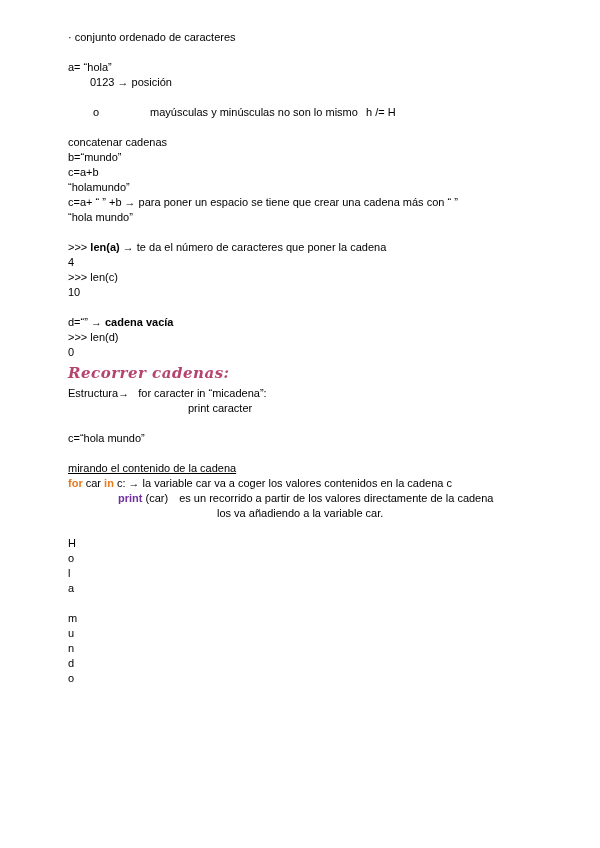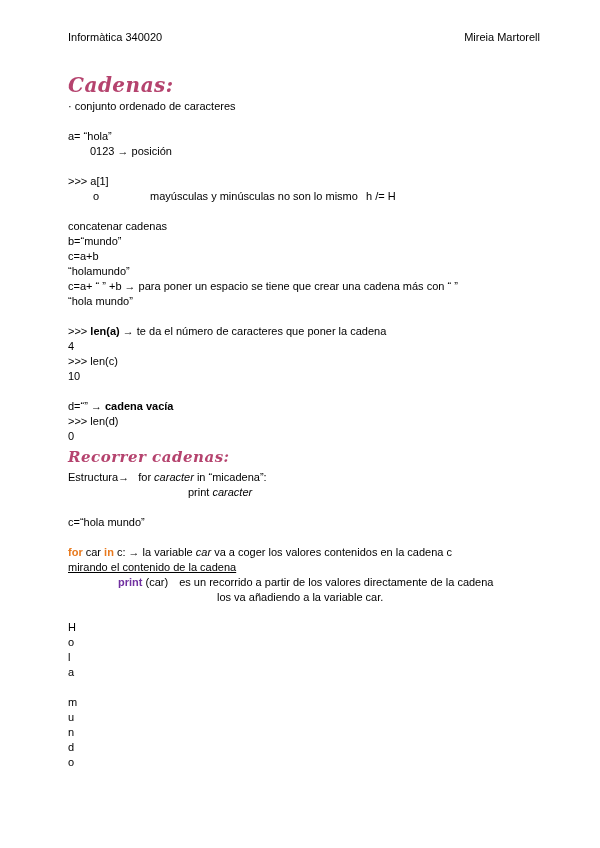--- a/index.html
+++ b/index.html
@@ -24,49 +24,43 @@
     font-weight:bold;
     color:var(--heading-pink,#b5436e);
     letter-spacing:0.5px;
   }
   h1.script { margin-top:26px; height:28px; line-height:28px; font-size:20px; }
   h2.script { height:26px; line-height:26px; font-size:15px; }
   .line { height:15px; line-height:15px; white-space:nowrap; }
   .rel { position:relative; }
   .abs { position:absolute; top:0; }
   .b { font-weight:bold; }
-  .i { font-style:italic; }
+  .i { }
   .u { text-decoration:underline; }
   .kw-o { color:var(--keyword-orange,#e8791d); font-weight:bold; }
   .kw-p { color:var(--keyword-purple,#7030a0); font-weight:bold; }
   .ind22 { padding-left:22px; }
   .ind50 { padding-left:50px; }
   .ind120 { padding-left:120px; }
   .ind149 { padding-left:149px; }
   .gap6 { margin-left:6px; }
   .gap8 { margin-left:8px; }
 </style>
 </head>
 <body>
 
 <div class="page">
 
-  <div class="doc-header">
-    <span>Informàtica 340020</span>
-    <span>Mireia Martorell</span>
-  </div>
 
-  <h1 class="script">Cadenas:</h1>
 
   <div class="line">· conjunto ordenado de caracteres</div>
   <div class="line"></div>
   <div class="line">a= “hola”</div>
   <div class="line ind22">0123 → posición</div>
   <div class="line"></div>
-  <div class="line">&gt;&gt;&gt; a[1]</div>
   <div class="line rel">
     <span class="abs" style="left:25px">o</span>
     <span class="abs" style="left:82px">mayúsculas y minúsculas no son lo mismo</span>
     <span class="abs" style="left:298px">h /= H</span>
   </div>
   <div class="line"></div>
   <div class="line">concatenar cadenas</div>
   <div class="line">b=“mundo”</div>
   <div class="line">c=a+b</div>
   <div class="line">“holamundo”</div>
@@ -99,29 +93,29 @@
     <span>“micadena”:</span>
   </div>
   <div class="line ind120">
     <span>print</span>
     <span class="i">caracter</span>
   </div>
   <div class="line"></div>
   <div class="line">c=“hola mundo”</div>
   <div class="line"></div>
   <div class="line">
+    <span class="u">mirando el contenido de la cadena</span>
+  </div>
+  <div class="line">
     <span class="kw-o">for</span>
     <span>car</span>
     <span class="kw-o">in</span>
     <span>c: → la variable</span>
     <span class="i">car</span>
     <span>va a coger los valores contenidos en la cadena c</span>
-  </div>
-  <div class="line">
-    <span class="u">mirando el contenido de la cadena</span>
   </div>
   <div class="line ind50">
     <span class="kw-p">print</span>
     <span>(car)</span>
     <span class="gap8">es un recorrido a partir de los valores directamente de la cadena</span>
   </div>
   <div class="line ind149">los va añadiendo a la variable car.</div>
   <div class="line"></div>
   <div class="line">H</div>
   <div class="line">o</div>

